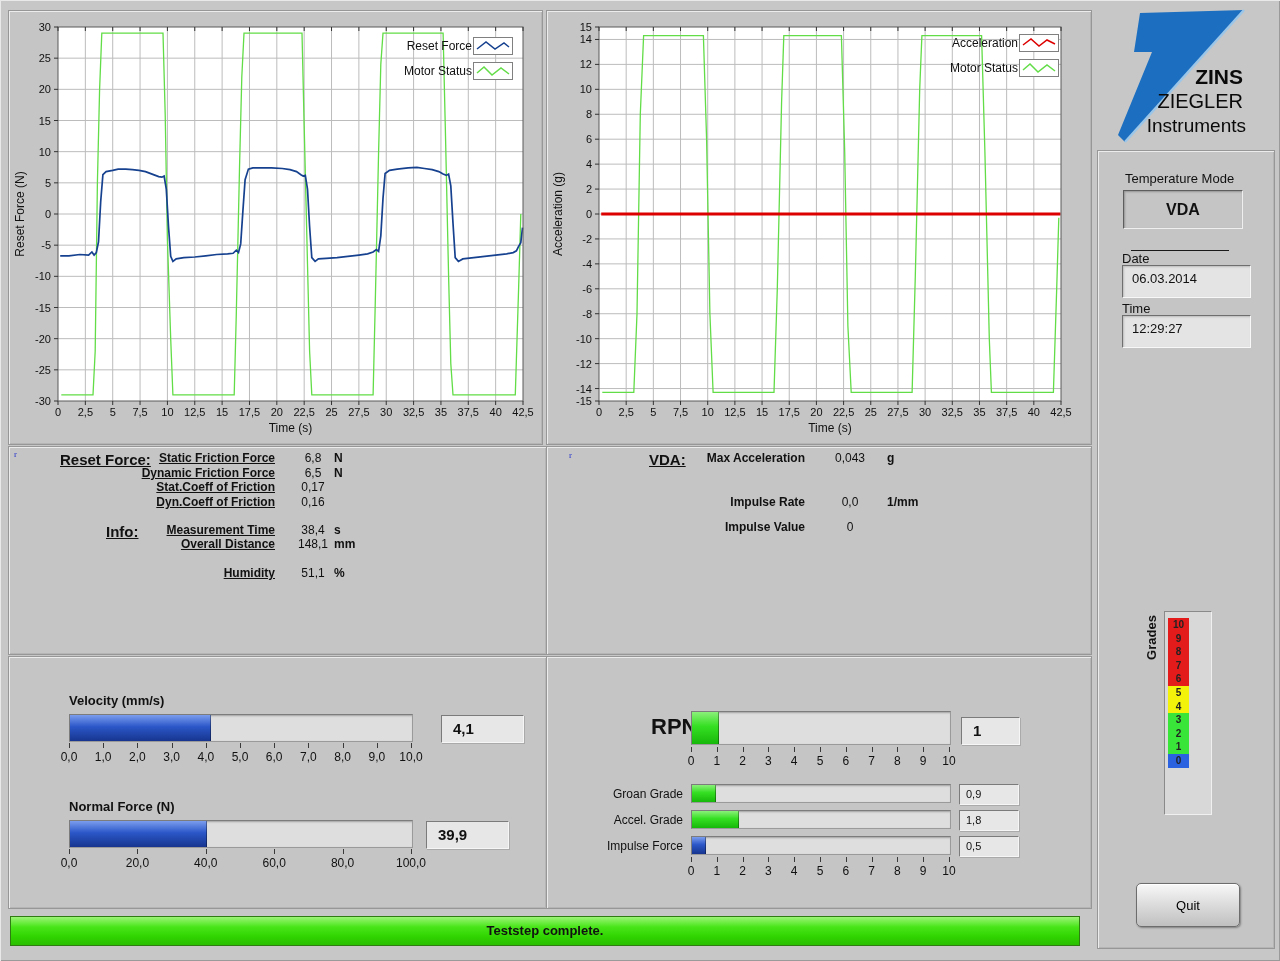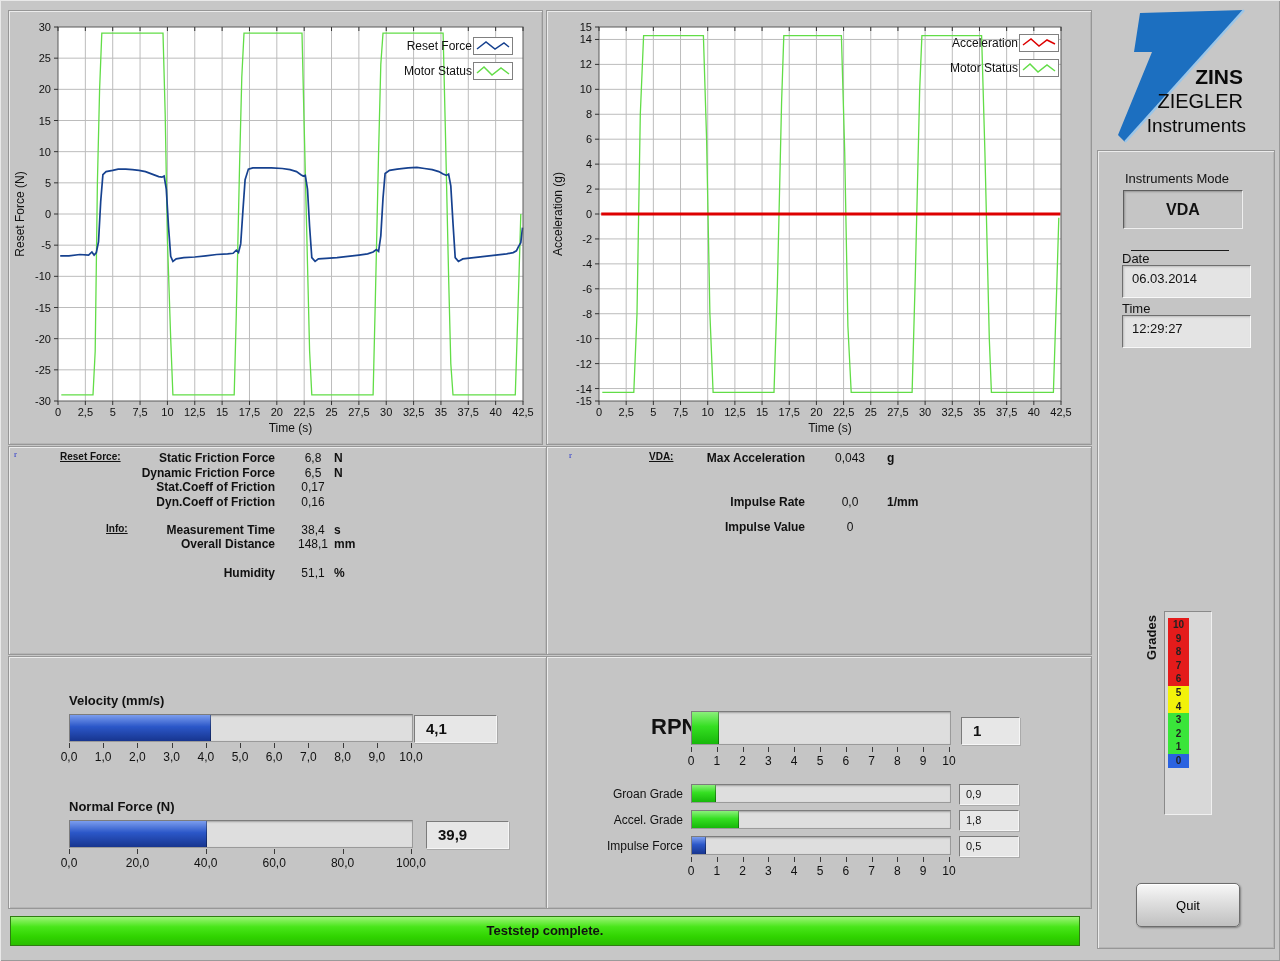--- a/index.html
+++ b/index.html
@@ -8,23 +8,23 @@
        box-shadow:inset 1px 1px 0 #e9e9e9, inset -1px -1px 0 #9a9a9a;}
   .panel{position:absolute;background:#c5c5c5;border:1px solid #979797;
          box-shadow:inset 1px 1px 0 #ececec, inset -1px -1px 0 #b5b5b5;}
   .chart-host{position:absolute;inset:0;}
   .legend{position:absolute;display:flex;flex-direction:column;gap:7px;}
   .lg-row{display:flex;align-items:center;gap:1px;justify-content:flex-end;}
   .lg-label{font-size:12px;color:#111;white-space:nowrap;}
   .lg-box{width:38px;height:16px;background:#fff;border:1px solid #808080;display:inline-block;}
   .corner-mark{position:absolute;color:#2633cc;font-size:9px;line-height:9px;font-family:"Liberation Serif",serif;}
   
-  .res-header{position:absolute;font-size:10px;font-weight:bold;text-decoration:underline;white-space:nowrap;}
+  .res-header{position:absolute;font-size:15px;font-weight:bold;text-decoration:underline;white-space:nowrap;}
   .res-row{position:absolute;left:0;width:100%;height:15px;line-height:15px;font-size:12px;}
-  .rl .res-label{position:absolute;left:60px;width:206px;text-align:right;font-weight:bold;}
+  .rl .res-label{position:absolute;left:60px;width:206px;text-align:right;font-weight:bold;text-decoration:underline;}
   .rl .res-value{position:absolute;left:276px;width:56px;text-align:center;}
   .rl .res-unit{position:absolute;left:325px;width:70px;font-weight:bold;}
   .rr .res-label{position:absolute;left:60px;width:198px;text-align:right;font-weight:bold;}
   .rr .res-value{position:absolute;left:270px;width:66px;text-align:center;}
   .rr .res-unit{position:absolute;left:340px;width:70px;font-weight:bold;}
   
   .ctl-label{position:absolute;font-size:13px;font-weight:bold;white-space:nowrap;}
   .trough{position:absolute;background:#dedede;border:1px solid #9a9a9a;border-top-color:#7c7c7c;border-left-color:#7c7c7c;
           box-shadow:inset 1px 1px 2px rgba(0,0,0,0.28);overflow:hidden;}
   .fill{height:100%;border-right:1px solid rgba(0,0,0,0.35);}
@@ -416,21 +416,21 @@
         <span class="tick-label" style="left: 60%;">6,0</span>
         <span class="tick-mark" style="left: 70%;"></span>
         <span class="tick-label" style="left: 70%;">7,0</span>
         <span class="tick-mark" style="left: 80%;"></span>
         <span class="tick-label" style="left: 80%;">8,0</span>
         <span class="tick-mark" style="left: 90%;"></span>
         <span class="tick-label" style="left: 90%;">9,0</span>
         <span class="tick-mark" style="left: 100%;"></span>
         <span class="tick-label" style="left: 100%;">10,0</span>
       </div>
-    <div class="numbox big" style="left:405px;top:58px;width:70px;height:26px;">4,1</div>
+    <div class="numbox big" style="left:432px;top:58px;width:70px;height:26px;">4,1</div>
 
     <div class="ctl-label" style="left:60px;top:142px;">Normal Force (N)</div>
     <div class="trough" style="left:60px;top:163px;width:342px;height:26px;">
         <div class="fill blue" style="width: 39.9%;"></div>
       </div>
     <div class="tickrow" style="left:60px;top:192px;width:342px;">
         <span class="tick-mark" style="left: 0%;"></span>
         <span class="tick-label" style="left: 0%;">0,0</span>
         <span class="tick-mark" style="left: 20%;"></span>
         <span class="tick-label" style="left: 20%;">20,0</span>
@@ -527,21 +527,21 @@
       <polyline points="139,8 20,140" fill="none" stroke="#9cc6e8" stroke-width="2.5"></polyline>
       <text x="138" y="82" text-anchor="end" font-size="21" font-weight="bold" fill="#0a0a0a">ZINS</text>
       <text x="138" y="106" text-anchor="end" font-size="20" fill="#0a0a0a">ZIEGLER</text>
       <text x="141" y="130" text-anchor="end" font-size="19" fill="#0a0a0a">Instruments</text>
     </svg>
   </div>
 
   <div id="status-bar" style="left:10px;top:916px;width:1068px;height:28px;line-height:27px;">Teststep complete.</div>
 
   <div class="panel" style="left:1097px;top:150px;width:176px;height:797px;">
-    <div class="side-label" style="left:27px;top:20px;">Instruments Mode</div>
+    <div class="side-label" style="left:27px;top:20px;">Temperature Mode</div>
     <div id="mode-box" style="left:25px;top:39px;width:118px;height:37px;line-height:37px;">VDA</div>
     <div id="divider" style="left:33px;top:99px;width:98px;"></div>
     <div class="side-label" style="left:24px;top:100px;">Date</div>
     <div class="io-box" style="left:24px;top:114px;width:118px;height:26px;">06.03.2014</div>
     <div class="side-label" style="left:24px;top:150px;">Time</div>
     <div class="io-box" style="left:24px;top:164px;width:118px;height:26px;">12:29:27</div>
 
     <div class="rot-label" style="left:13px;top:479px;width:80px;">Grades</div>
     <div id="grades-box" style="left:66px;top:460px;width:46px;height:202px;">
         <div style="position: absolute; left: 3px; top: 6px;">

